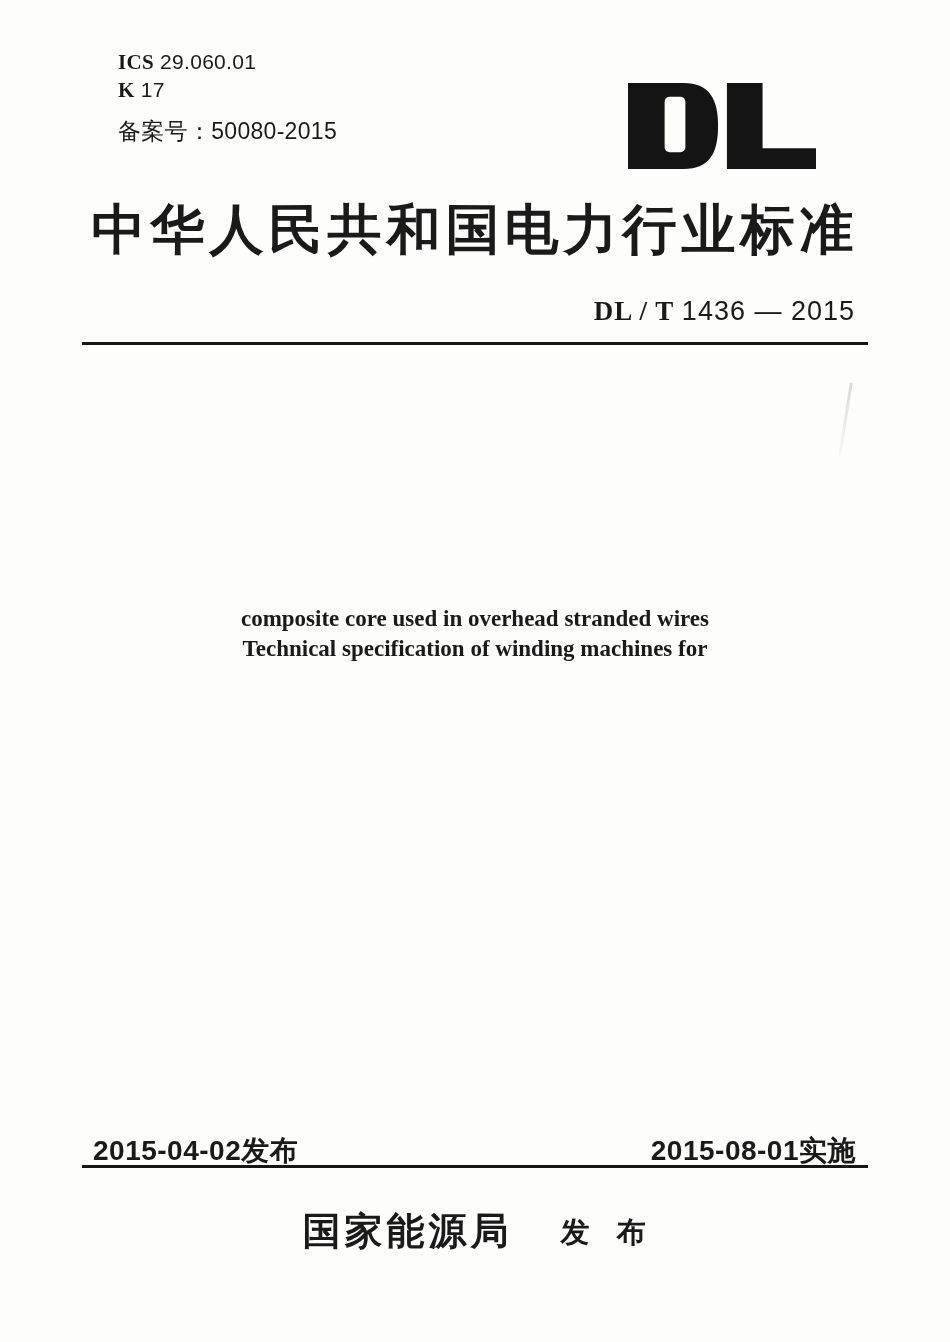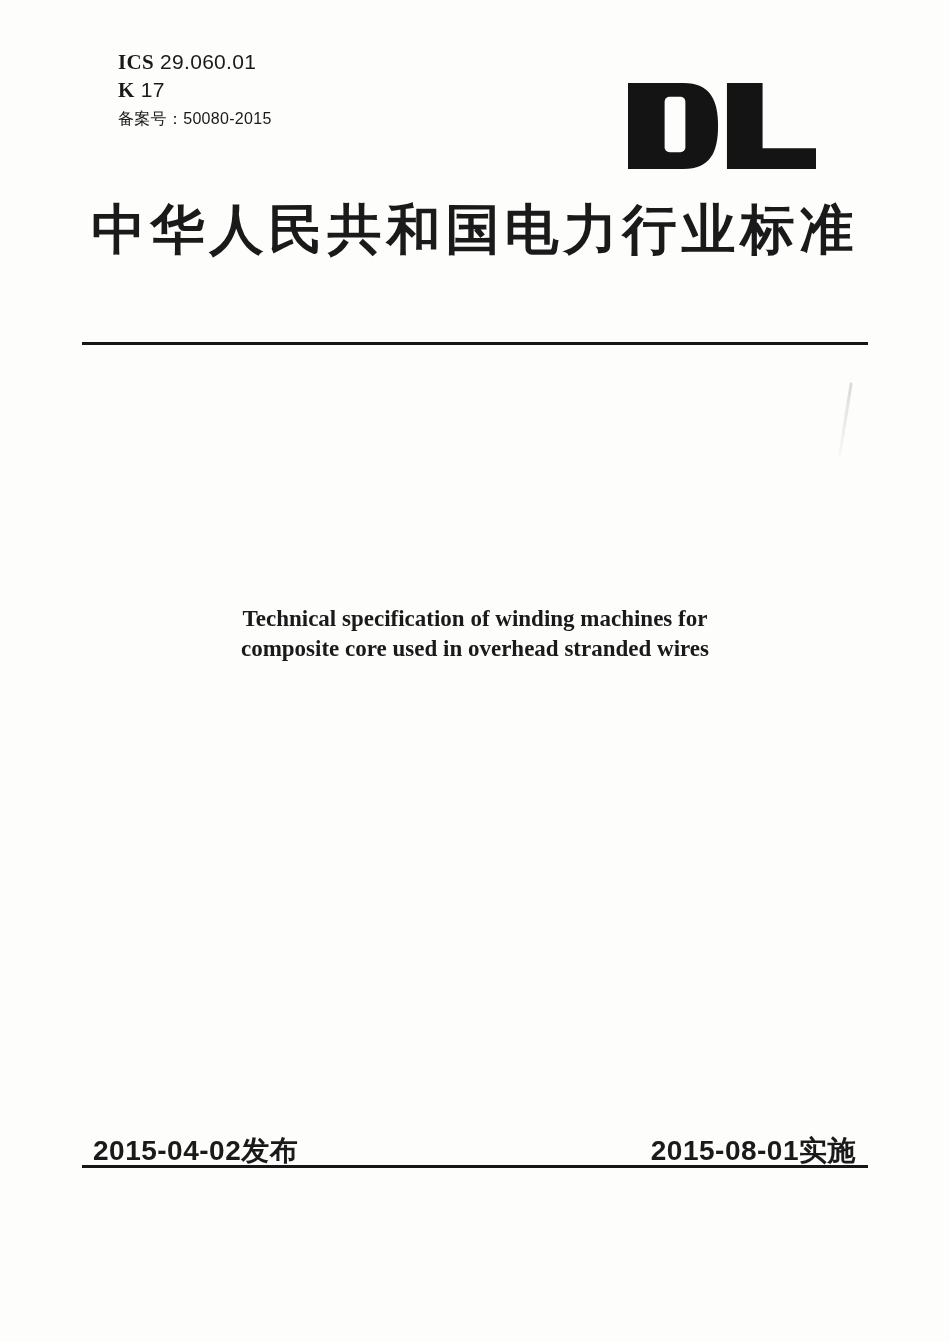--- a/index.html
+++ b/index.html
@@ -14,21 +14,21 @@
   }
   
   .meta-block{
     position:absolute;left:118px;top:48px;
     font-size:21px;line-height:28px;
     letter-spacing:.3px;
   }
   .meta-line{white-space:nowrap;}
   .serif-bold{font-family:"Liberation Serif",serif;font-weight:bold;}
   .meta-num{font-family:"Liberation Sans",sans-serif;font-weight:500;}
-  .record-line{font-size:16px;margin-top:1px;}
+  .record-line{font-size:23px;margin-top:13px;}
 
   
   .dl-logo{position:absolute;left:628px;top:82px;width:188px;height:88px;}
   .dl-logo svg{display:block;width:100%;height:100%;}
   .sr-only{
     position:absolute;width:1px;height:1px;overflow:hidden;
     clip:rect(0 0 0 0);white-space:nowrap;
   }
 
   
@@ -131,36 +131,43 @@
     <svg viewBox="0 0 190 87" aria-hidden="true">
       <path d="M0,0 H56 C83,0 91,17 91,43.5 C91,70 83,87 56,87 H0 Z" fill="#141414"></path>
       <rect x="37" y="14" width="21" height="56" rx="5" fill="#fdfdfc"></rect>
       <path d="M100,0 H136 V66 H190 V87 H100 Z" fill="#141414"></path>
     </svg>
     <span class="sr-only">DL</span>
   </div>
 
   <div class="org-title">中华人民共和国电力行业标准</div>
 
+  <div class="std-number">
+    <span class="serif-bold">DL / T</span>
+    <span class="std-digits">1436 — 2015</span>
+  </div>
 
   <div class="rule rule-top"></div>
 
   <div class="scan-artifact"></div>
 
 
   <div class="title-en">
+    <div>composite core used in overhead stranded wires</div>
     <div>Technical specification of winding machines for</div>
-    <div>composite core used in overhead stranded wires</div>
   </div>
 
   <div class="date-row">
     <div class="date-item">
       <span>2015-04-02</span><span>发布</span>
     </div>
     <div class="date-item">
       <span>2015-08-01</span><span>实施</span>
     </div>
   </div>
 
   <div class="rule rule-bottom"></div>
 
+  <div class="publisher-row">
+    <span class="publisher-name">国家能源局</span><span class="publish-action">发 布</span>
+  </div>
 
 </div>
 
 </body></html>

